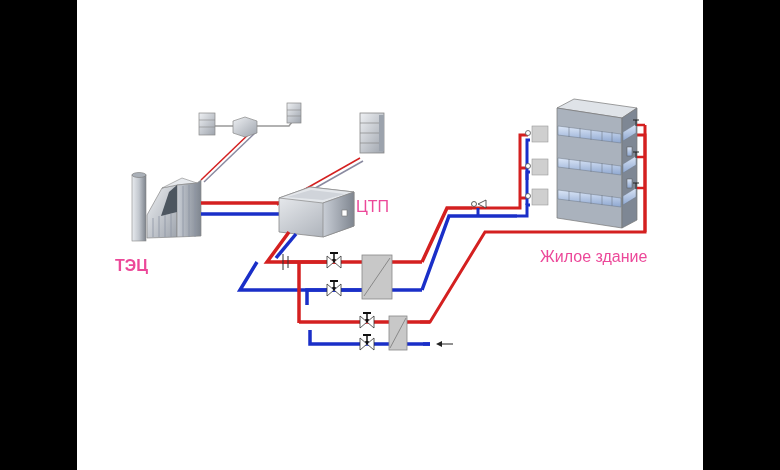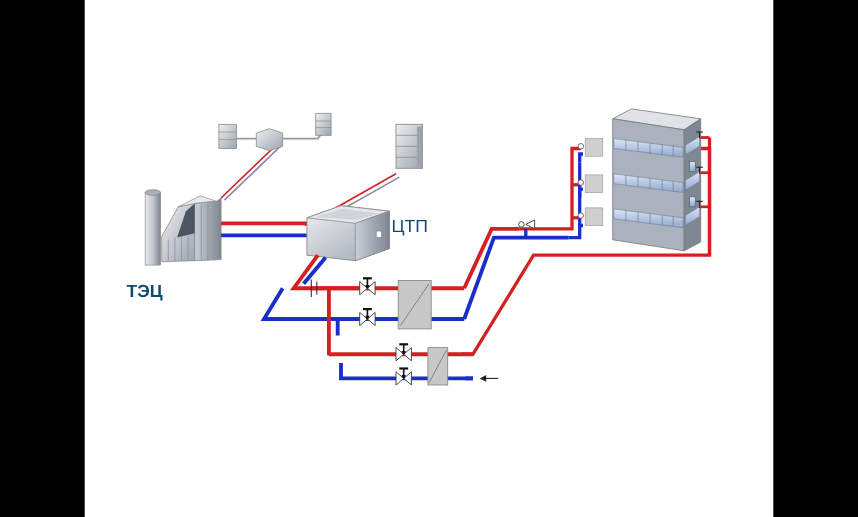--- a/index.html
+++ b/index.html
@@ -1,19 +1,19 @@
 <!DOCTYPE html>
 <html><head>
 <meta charset="utf-8">
 <style>
   html, body { margin: 0; padding: 0; }
   body { width: 780px; height: 470px; background: #000; position: relative; overflow: hidden; font-family: "Liberation Sans", sans-serif; }
   #canvas { position: absolute; left: 77px; top: 0; width: 626px; height: 470px; background: #fff; }
   #canvas svg { position: absolute; left: 0; top: 0; }
-  .label { position: absolute; color: #0c4a6e; font-size: 16px; font-family: "Liberation Sans", sans-serif; }
+  .label { position: absolute; color: #ec4899; font-size: 16px; font-family: "Liberation Sans", sans-serif; }
 </style>
 </head>
 <body>
 
 <div style="position:absolute;left:0;top:0;width:77px;height:470px;background:#000;"></div>
 <div style="position:absolute;left:703px;top:0;width:77px;height:470px;background:#000;"></div>
 
 <div id="canvas">
   <svg width="626" height="470" viewBox="0 0 626 470">
     <defs>
@@ -248,13 +248,14 @@
       </g>
       <g stroke="#222" stroke-width="1">
         <line x1="559" y1="183" x2="559" y2="189"></line>
           <line x1="556" y1="183" x2="562" y2="183"></line>
       </g>
     </g>
   </svg>
 
   <div class="label" style="left:38px;top:257px;font-weight:bold;">ТЭЦ</div>
   <div class="label" style="left:279px;top:198px;">ЦТП</div>
+  <div class="label" style="left:463px;top:248px;">Жилое здание</div>
 </div>
 
 </body></html>

